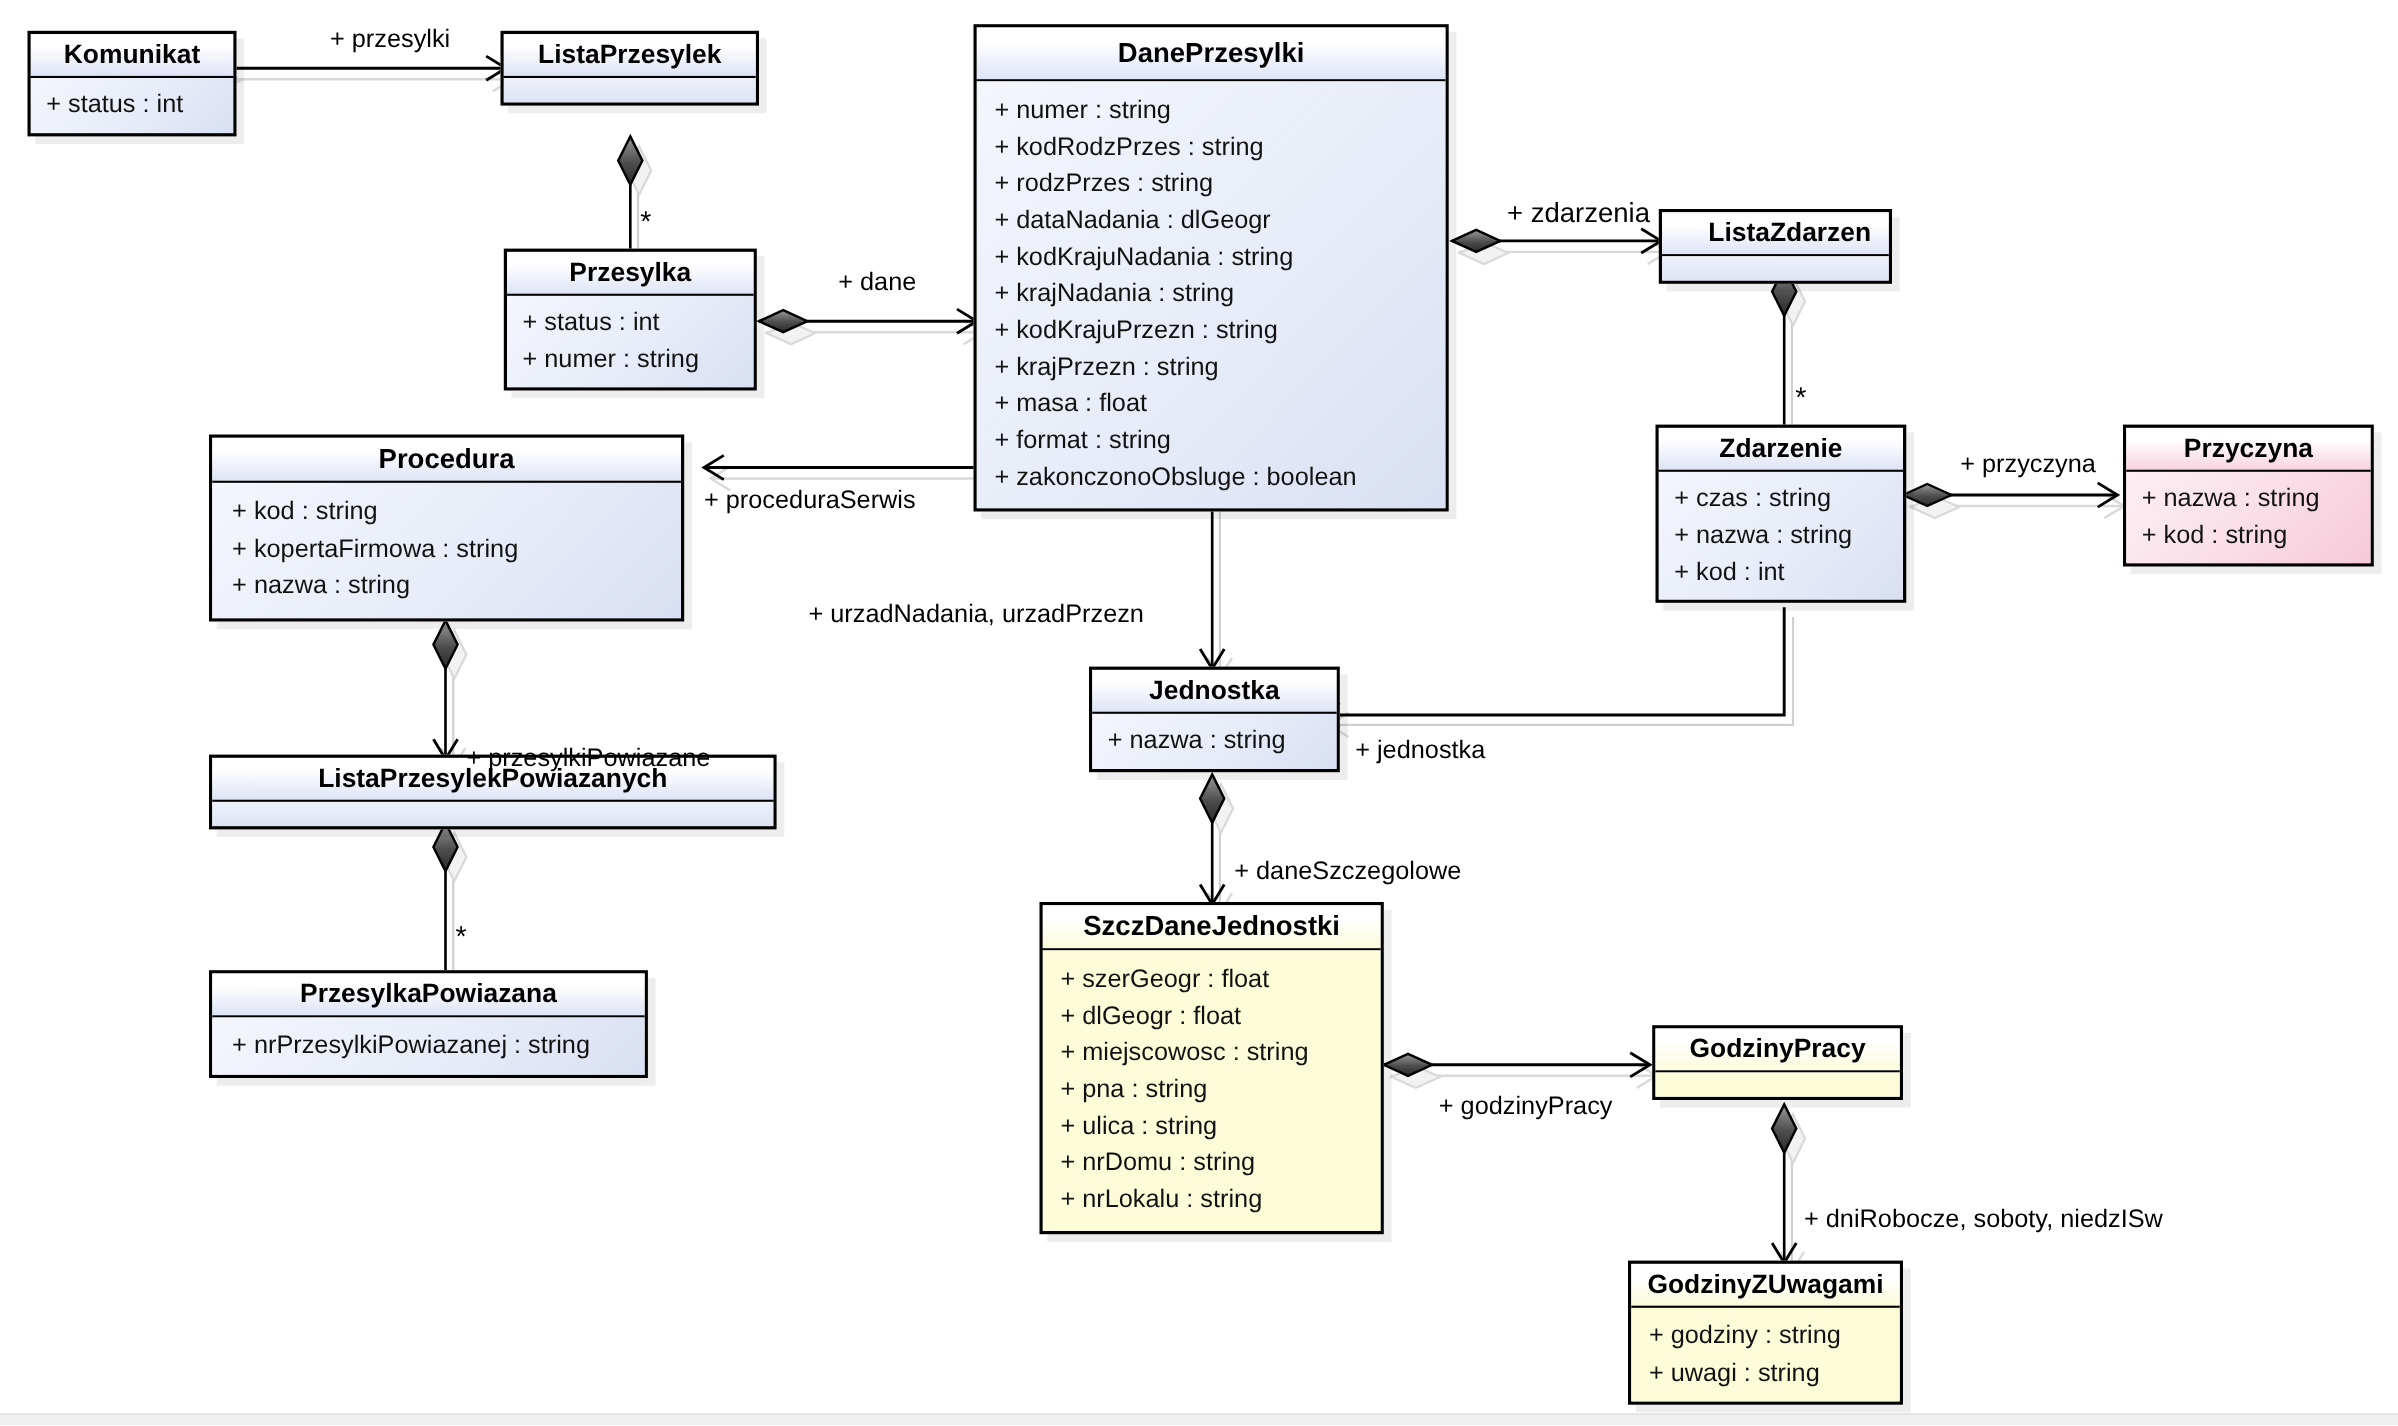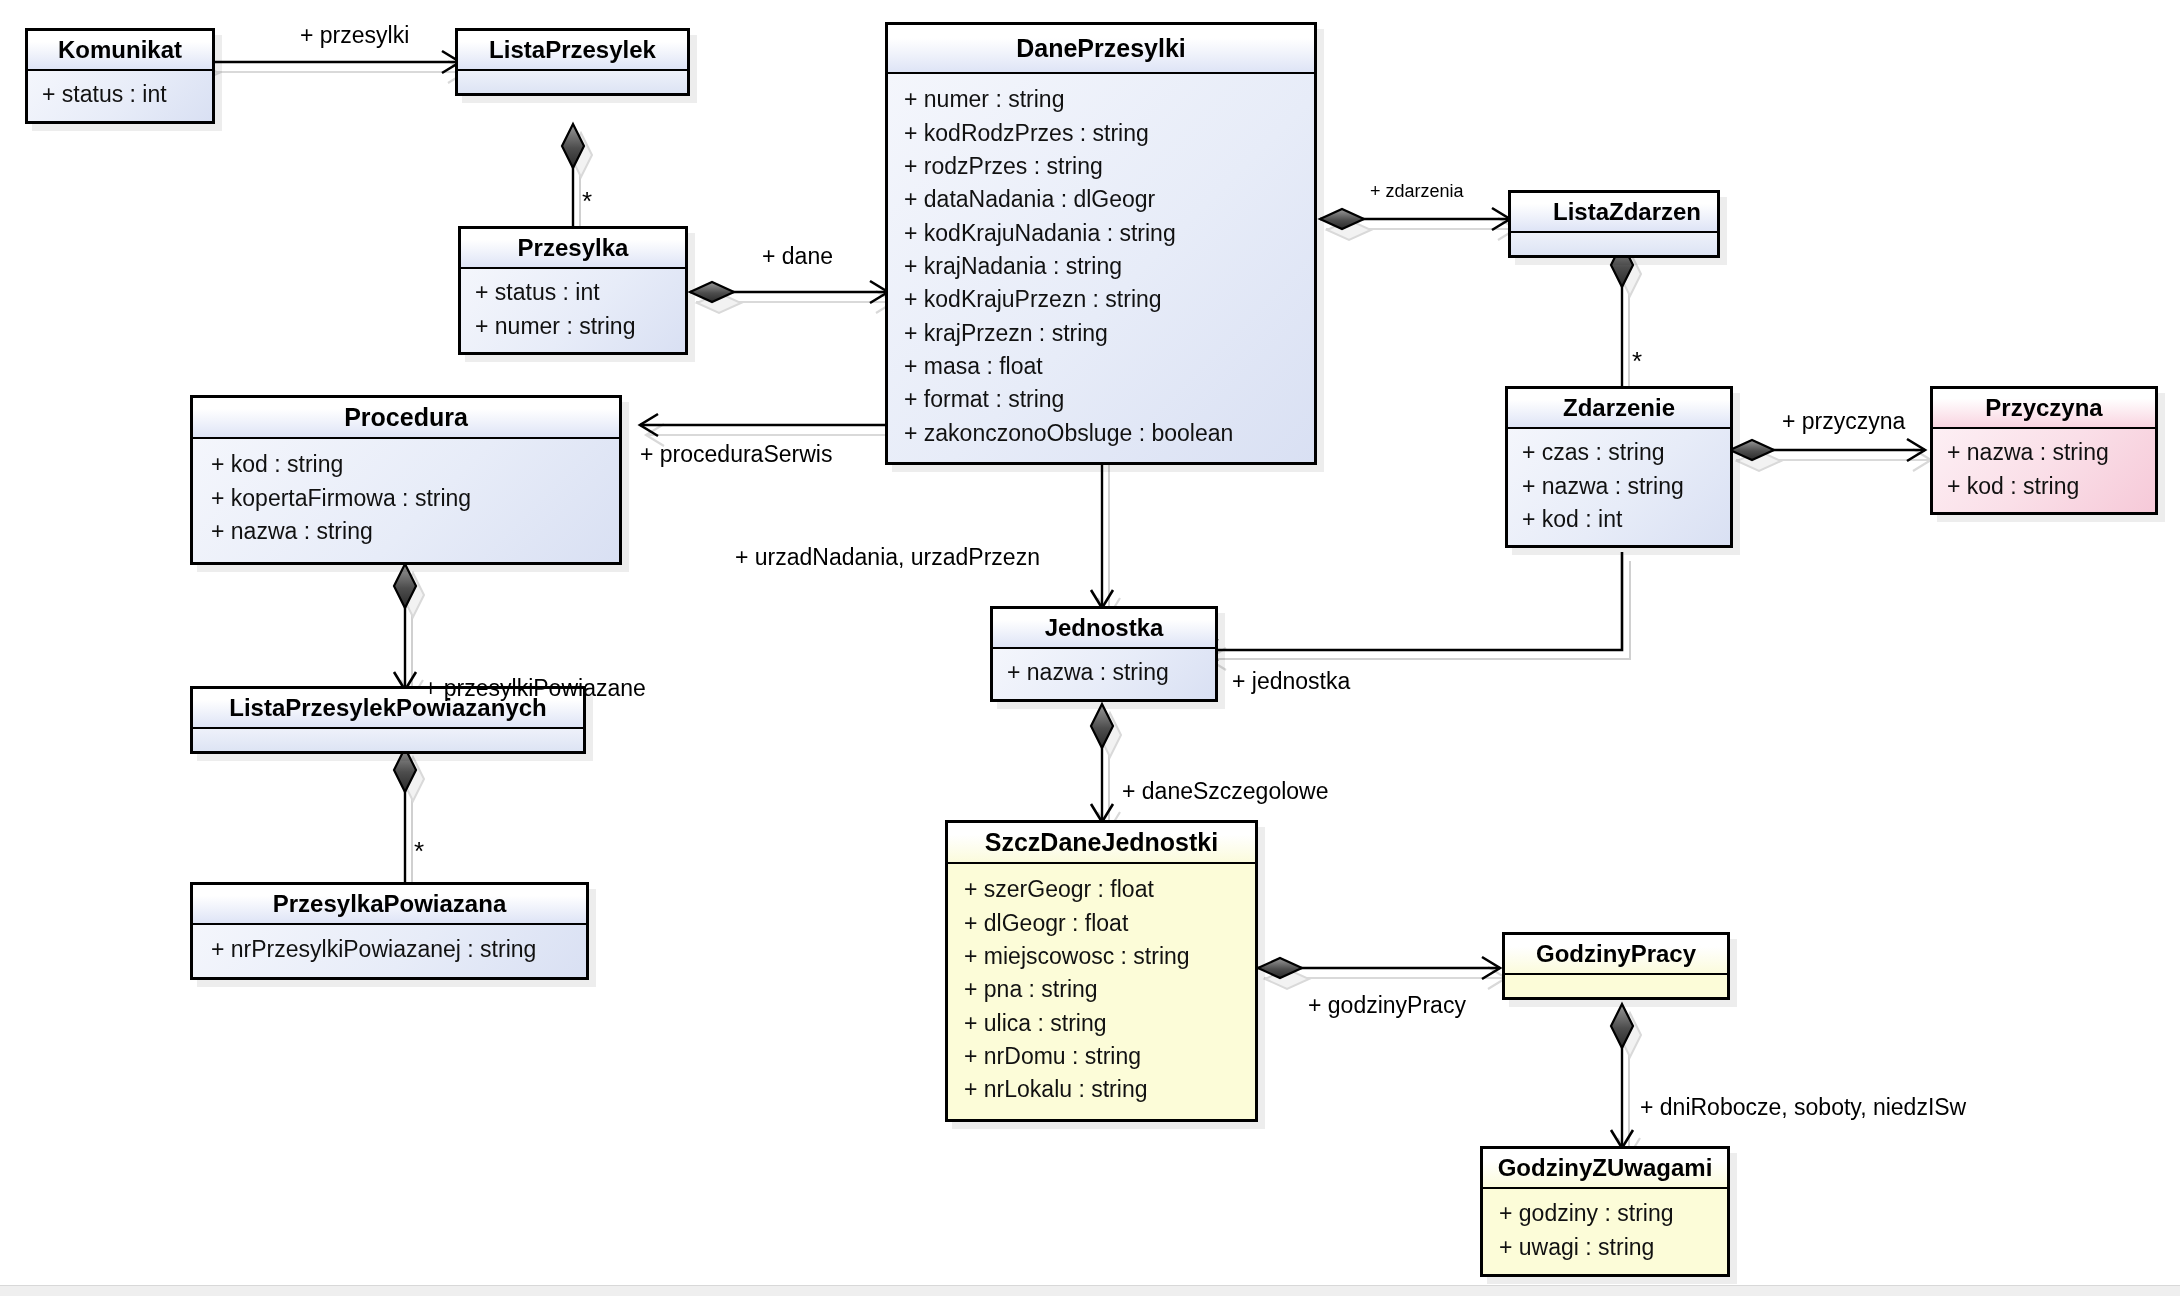--- a/index.html
+++ b/index.html
@@ -245,21 +245,21 @@
 
   <div class="uml blue" style="left:190px;top:395px;width:432px;font-size:23px;">
     <div class="hdr" style="font-size:25px;">Procedura</div>
     <div class="attrs" style="padding:9px 18px 14px 18px;">
       <div class="attr">+ kod : string</div>
       <div class="attr">+ kopertaFirmowa : string</div>
       <div class="attr">+ nazwa : string</div>
     </div>
   </div>
 
-  <div class="uml blue empty" style="left:190px;top:686px;width:396px;font-size:22px;">
+  <div class="uml blue empty" style="left:190px;top:686px;width:516px;font-size:22px;">
     <div class="hdr" style="font-size:24px;">ListaPrzesylekPowiazanych</div>
     <div class="attrs"></div>
   </div>
 
   <div class="uml blue" style="left:190px;top:882px;width:399px;font-size:23px;">
     <div class="hdr" style="font-size:24px;">PrzesylkaPowiazana</div>
     <div class="attrs" style="padding:8px 18px 10px 18px;">
       <div class="attr">+ nrPrzesylkiPowiazanej : string</div>
     </div>
   </div>
@@ -296,21 +296,21 @@
       <div class="attr">+ uwagi : string</div>
     </div>
   </div>
 
   <div class="elabel" style="left:300px;top:24px;font-size:23px;">+ przesylki</div>
 
   <div class="mult" style="left:582px;top:188px;font-size:26px;">*</div>
 
   <div class="elabel" style="left:762px;top:245px;font-size:23px;">+ dane</div>
 
-  <div class="elabel" style="left:1370px;top:182px;font-size:18px;">+ zdarzenia</div>
+  <div class="elabel" style="left:1370px;top:182px;font-size:25px;">+ zdarzenia</div>
 
   <div class="mult" style="left:1632px;top:348px;font-size:26px;">*</div>
 
   <div class="elabel" style="left:1782px;top:410px;font-size:23px;">+ przyczyna</div>
 
   <div class="elabel" style="left:640px;top:443px;font-size:23px;">+ proceduraSerwis</div>
 
   <div class="elabel" style="left:424px;top:638px;font-size:23px;margin-top:39px;">+ przesylkiPowiazane</div>
 
   <div class="mult" style="left:414px;top:838px;font-size:26px;">*</div>

